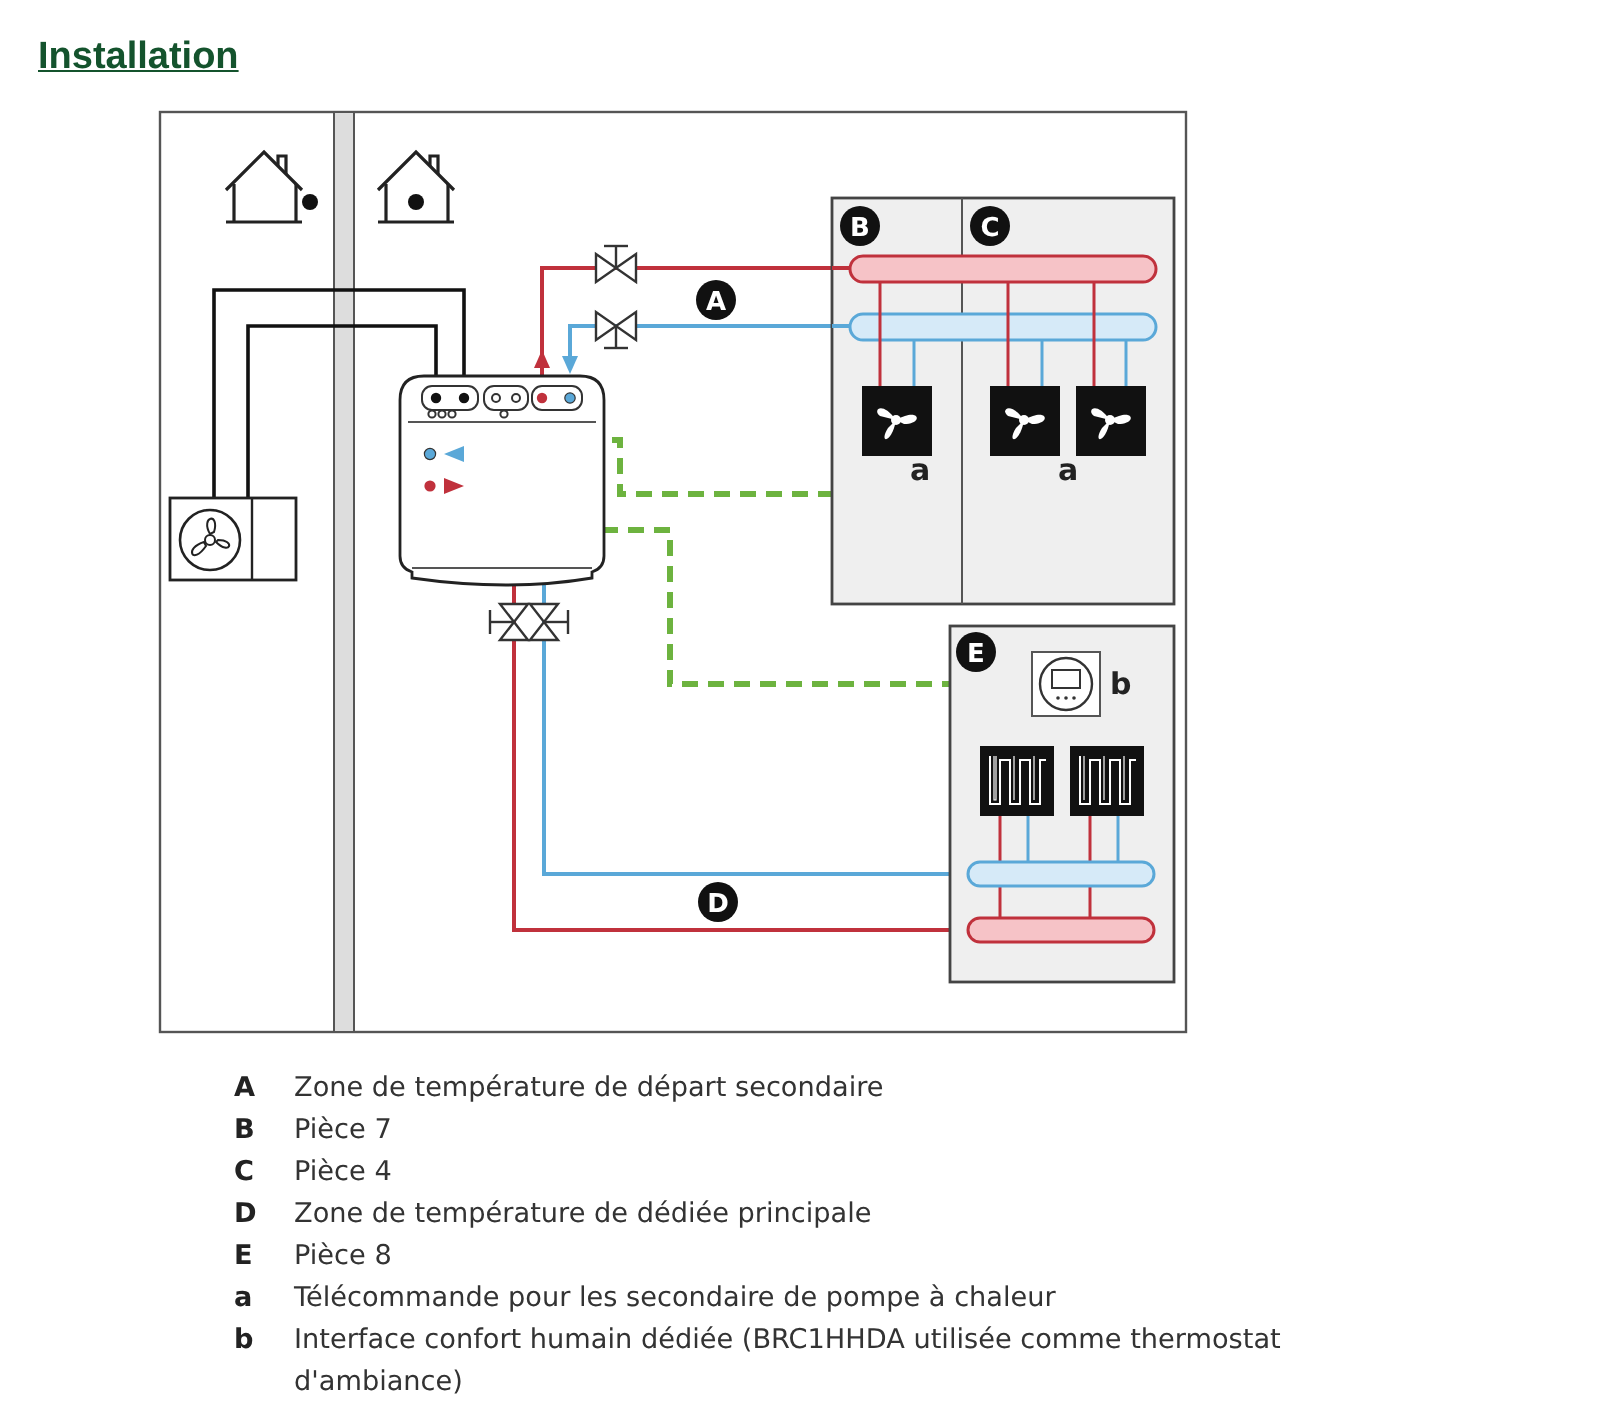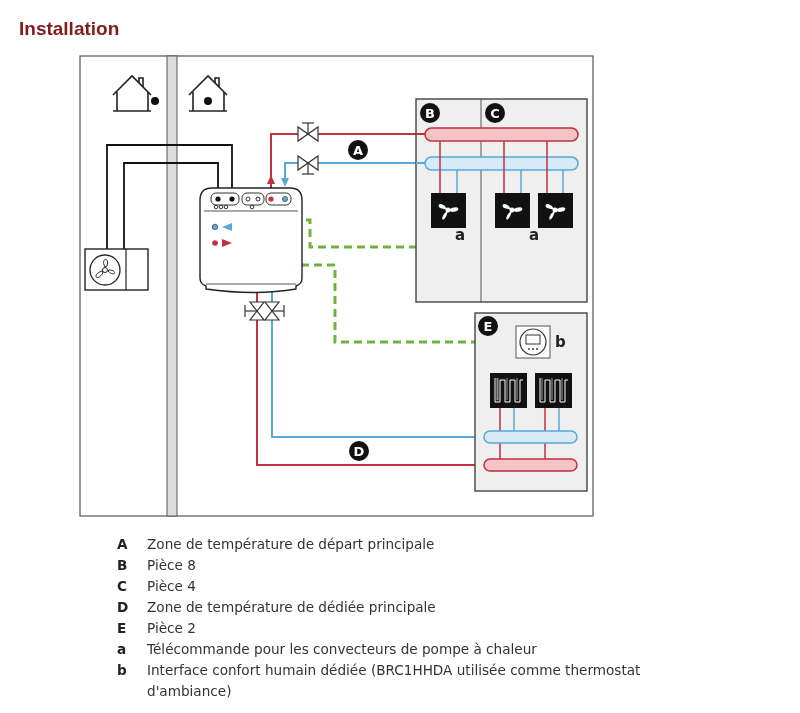--- a/index.html
+++ b/index.html
@@ -1,17 +1,17 @@
 <!DOCTYPE html>
 <html><head>
 <meta charset="utf-8">
 <style>
   html, body { margin: 0; padding: 0; background: #ffffff; }
   body { width: 800px; height: 713px; position: relative; overflow: hidden; font-family: "DejaVu Sans", sans-serif; }
-  .title { position: absolute; left: 19px; top: 18px; font-family: "Liberation Sans", sans-serif; font-weight: bold; font-size: 19px; color: #7f1d1d; }
+  .title { position: absolute; left: 19px; top: 18px; font-family: "Liberation Sans", sans-serif; font-weight: bold; font-size: 19px; color: #14532d; text-decoration: underline; }
   svg.diagram { position: absolute; left: 0; top: 0; }
   .legend { position: absolute; left: 117px; top: 534px; font-family: "DejaVu Sans", sans-serif; font-size: 13.6px; color: #333; }
   .legend-row { display: flex; height: 21px; line-height: 21px; }
   .legend-key { width: 30px; font-weight: bold; color: #222; }
   .legend-text { width: 570px; }
   .legend-row.wrap .legend-text { line-height: 21px; }
   .lbl-txt { font-family: "DejaVu Sans", sans-serif; font-weight: bold; fill: #fff; font-size: 13px; }
   .small-lbl { font-family: "DejaVu Sans", sans-serif; font-weight: bold; fill: #222; font-size: 15px; }
 </style>
 </head>
@@ -226,39 +226,39 @@
       <line x1="559" y1="408" x2="559" y2="431"></line>
     </g>
     <rect x="484" y="431" width="93" height="12" rx="6" fill="#d6eaf8" stroke="#5aa8d8" stroke-width="1.5"></rect>
     <rect x="484" y="459" width="93" height="12" rx="6" fill="#f6c3c7" stroke="#c0313c" stroke-width="1.5"></rect>
   </g>
 </svg>
 
 <div class="legend">
   <div class="legend-row">
       <span class="legend-key">A</span>
-      <span class="legend-text">Zone de température de départ principale</span>
+      <span class="legend-text">Zone de température de départ secondaire</span>
     </div>
   <div class="legend-row">
       <span class="legend-key">B</span>
-      <span class="legend-text">Pièce 8</span>
+      <span class="legend-text">Pièce 7</span>
     </div>
   <div class="legend-row">
       <span class="legend-key">C</span>
       <span class="legend-text">Pièce 4</span>
     </div>
   <div class="legend-row">
       <span class="legend-key">D</span>
       <span class="legend-text">Zone de température de dédiée principale</span>
     </div>
   <div class="legend-row">
       <span class="legend-key">E</span>
-      <span class="legend-text">Pièce 2</span>
+      <span class="legend-text">Pièce 8</span>
     </div>
   <div class="legend-row">
       <span class="legend-key">a</span>
-      <span class="legend-text">Télécommande pour les convecteurs de pompe à chaleur</span>
+      <span class="legend-text">Télécommande pour les secondaire de pompe à chaleur</span>
     </div>
   <div class="legend-row wrap" style="height:auto">
       <span class="legend-key">b</span>
       <span class="legend-text">Interface confort humain dédiée (BRC1HHDA utilisée comme thermostat d'ambiance)</span>
     </div>
 </div>
 
 </body></html>

